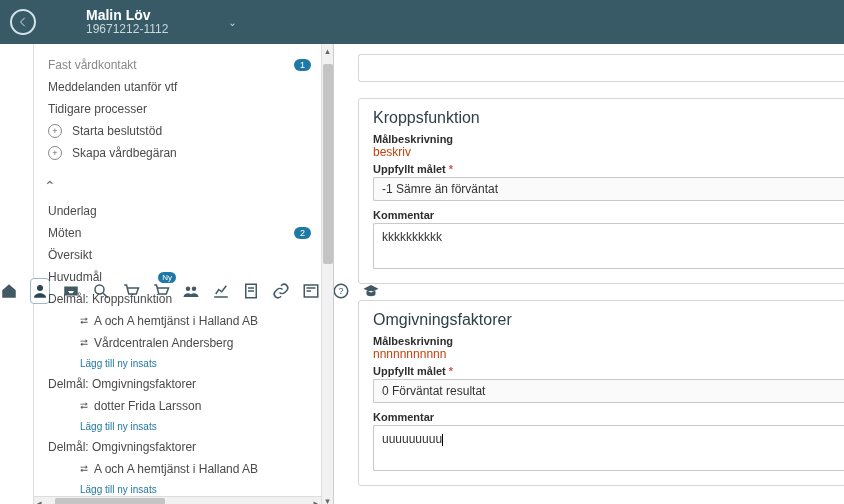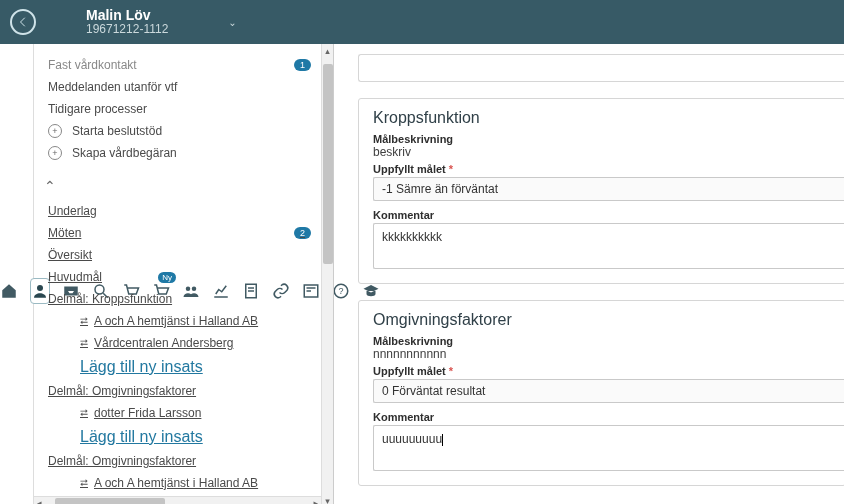--- a/index.html
+++ b/index.html
@@ -137,23 +137,23 @@
     letter-spacing: 0.5px;
     color: #6b6b6b;
     padding: 14px 0 6px 0;
     display: flex;
     align-items: center;
     justify-content: space-between;
     cursor: pointer;
   }
   .section-header .chevup { font-size: 14px; transform: translateX(-4px); }
   .nav-list { }
-  .nav-list .side-item { padding: 4px 0; text-decoration: underline; }
+  .nav-list .side-item { padding: 4px 0; }
   .indent1 { padding-left: 32px !important; }
-  .link-blue { color: #2278a0; cursor: pointer; font-size: 16px; }
+  .link-blue { color: #2278a0; cursor: pointer; font-size: 10px; }
   .share-icon { margin-right: 6px; font-size: 10px; color: #555; }
 
   .hscroll {
     position: absolute;
     bottom: 0;
     left: 0; right: 12px;
     height: 12px;
     background: #f1f1f1;
     border-top: 1px solid #ddd;
     display: flex;
@@ -174,21 +174,21 @@
     border: 1px solid #d6d6d6;
     border-radius: 3px;
     margin-bottom: 16px;
     padding: 10px 14px 14px 14px;
     background: #fff;
     margin-right: -2px; 
   }
   .card.top { min-height: 28px; padding: 10px; border-left: 1px solid #d6d6d6; border-top: 1px solid #d6d6d6; border-bottom: 1px solid #d6d6d6; border-right: none;}
   .card h2 { font-size: 16px; font-weight: normal; color: #304048; margin-bottom: 6px; }
   .label { font-size: 11px; font-weight: bold; color: #2e2e2e; margin-top: 4px; }
-  .value { font-size: 12px; color: #404040; margin-bottom: 2px; }
+  .value { font-size: 12px; color: #c2410c; margin-bottom: 2px; }
   .req { color: #d9534f; font-weight: bold; }
   .select-like {
     border: 1px solid #c9c9c9;
     background: #fafafa;
     padding: 4px 8px;
     font-size: 12px;
     color: #333;
     border-radius: 2px;
     margin-top: 2px;
     margin-right: -16px;

